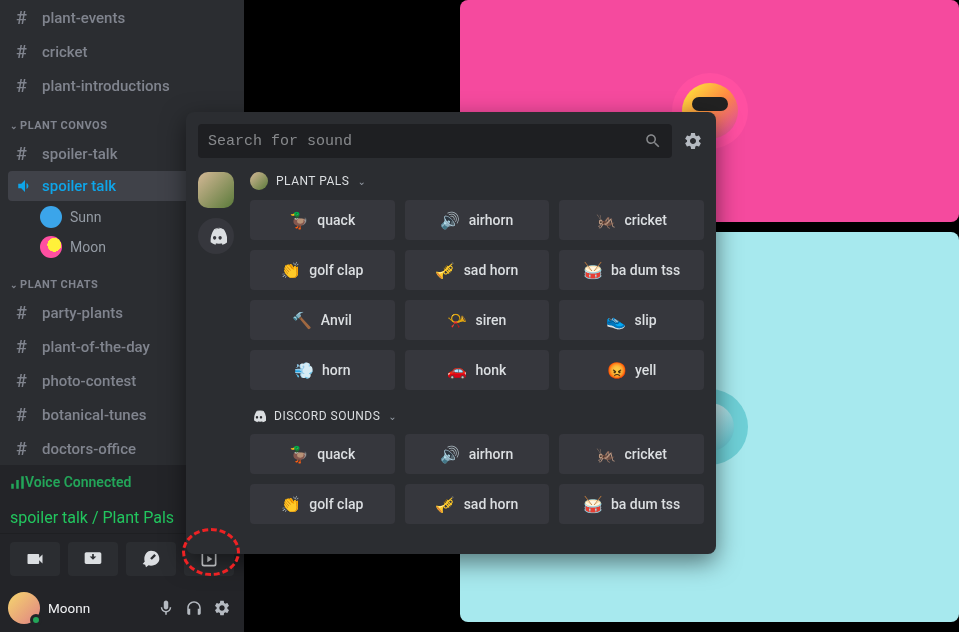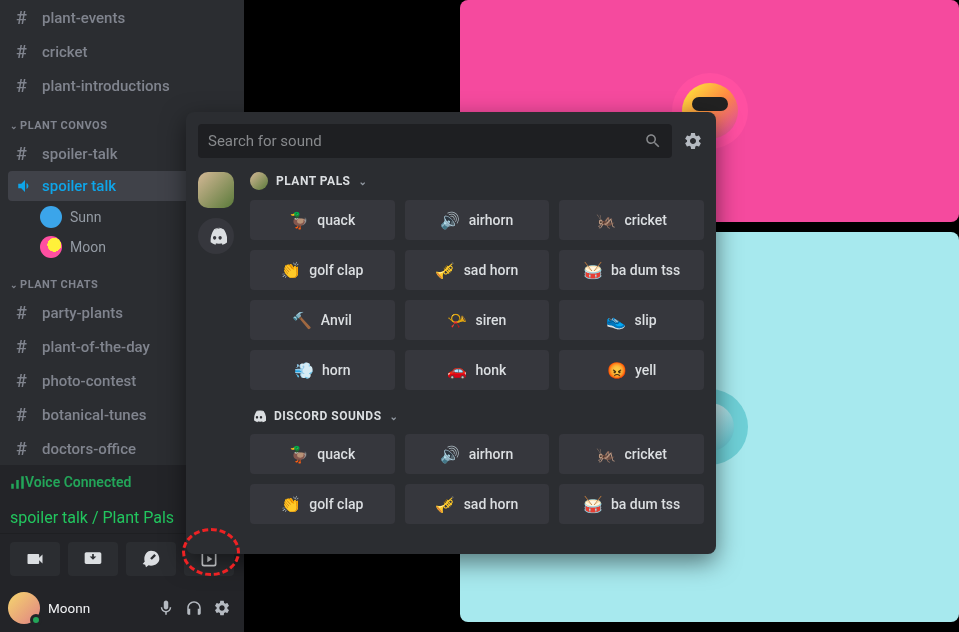--- a/index.html
+++ b/index.html
@@ -38,29 +38,29 @@
 
 .tiles { position: absolute; left: 460px; top: 0; right: 0; display: flex; flex-direction: column; gap: 10px; padding-top: 0; }
 .tile { height: 222px; position: relative; border-radius: 8px; overflow: hidden; display: flex; align-items: center; justify-content: center; }
 .tile1 { background: #f54a9e; }
 .tile2 { background: #a7e9ee; }
 .tile .avcircle { width: 76px; height: 76px; border-radius: 50%; position: relative; }
 
 .soundboard { position: absolute; left: 186px; top: 112px; width: 530px; background: #2b2d31; border-radius: 8px; box-shadow: 0 8px 24px rgba(0,0,0,0.5); padding: 12px; z-index: 20; }
 .sb-top { display: flex; align-items: center; gap: 10px; margin-bottom: 14px; }
 .sb-search { flex: 1; height: 34px; background: #1e1f22; border-radius: 4px; display: flex; align-items: center; padding: 0 10px; }
-.sb-search input { flex: 1; background: none; border: none; outline: none; color: #c4b5fd; font-size: 15px; }
+.sb-search input { flex: 1; background: none; border: none; outline: none; color: #c4b5fd; font-size: 15px; font-family: Liberation Mono, monospace; }
 .sb-search input::placeholder { color: #87898c; }
 .sb-gear { width: 22px; height: 22px; color: #b5bac1; cursor: pointer; display: flex; align-items: center; justify-content: center; }
 
 .sb-body { display: flex; gap: 10px; }
 .sb-servers { width: 42px; display: flex; flex-direction: column; gap: 10px; }
 .sb-server-icon { width: 36px; height: 36px; border-radius: 10px; cursor: pointer; display: flex; align-items: center; justify-content: center; color: #dbdee1; background: #36373d; }
 .sb-main { flex: 1; }
-.sb-group-title { display: flex; align-items: center; gap: 8px; color: #dbdee1; font-size: 12px; font-weight: 700; letter-spacing: 0.5px; margin-bottom: 10px; }
+.sb-group-title { display: flex; align-items: center; gap: 8px; color: #dbdee1; font-size: 12px; font-weight: 400; letter-spacing: 0.5px; margin-bottom: 10px; }
 .sb-group-title .srv-av { width: 18px; height: 18px; border-radius: 50%; }
 .sb-grid { display: grid; grid-template-columns: repeat(3, 1fr); gap: 10px; margin-bottom: 18px; }
 .sb-sound { height: 40px; background: #36373d; border-radius: 4px; display: flex; align-items: center; justify-content: center; gap: 8px; cursor: pointer; color: #dbdee1; font-size: 14px; font-weight: 500; }
 .sb-sound .emoji { font-size: 16px; }
 
 .av-moon { background: radial-gradient(circle at 65% 40%, #fff13a 0%, #fff13a 35%, #ff4fa1 36%, #ff4fa1 100%); }
 .av-sunn { background: #3ba5ea; }
 .av-plant { background: linear-gradient(135deg, #d4b896 0%, #5a7a3a 100%); }
 .av-user { background: linear-gradient(135deg, #f5d76e 0%, #e08283 100%); }
 

